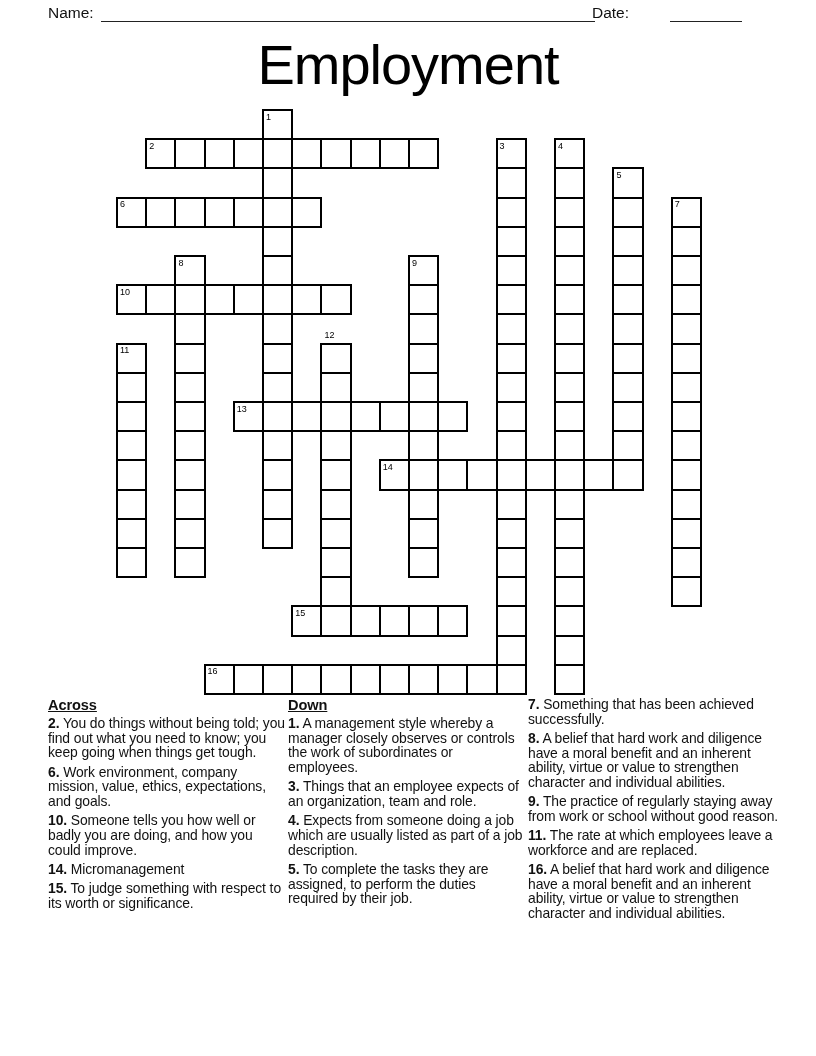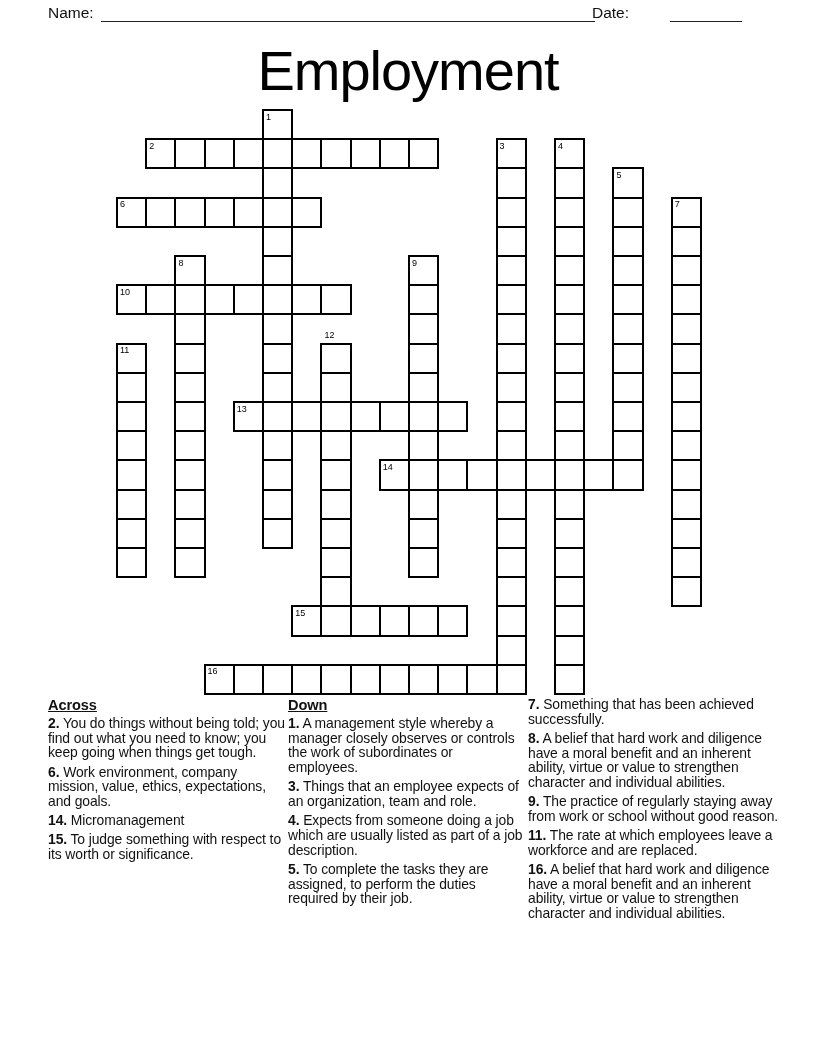--- a/index.html
+++ b/index.html
@@ -23,21 +23,21 @@
   .fill-line {
     position: absolute; top: 2px; height: 19px;
     border-bottom: 1.6px solid #222;
   }
   .name-line { left: 101px; width: 494px; }
   .date-line { left: 670px; width: 72px; }
 
   
   .title {
     position: absolute; top: 36px; left: 0; right: 0;
-    margin: 6px; text-align: center;
+    margin: 0; text-align: center;
     font-family: "Liberation Sans", "DejaVu Sans", sans-serif;
     font-size: 56px; line-height: 58px; font-weight: 400;
     letter-spacing: -1px; color: #000;
   }
 
   
   .grid { position: absolute; inset: 0; }
   .cell {
     position: absolute;
     width: 31.2px; height: 31.2px;
@@ -277,20 +277,21 @@
       <div class="cellnum" style="left: 382.8px; top: 462.9px;">14</div>
       <div class="cellnum" style="left: 295.2px; top: 608.9px;">15</div>
       <div class="cellnum" style="left: 207.6px; top: 667.3px;">16</div>
     </div>
 
   <div class="clues">
     <div class="clue-col" id="cluecol-0">
         <div class="clue-header">Across</div>
         <p class="clue"><b class="clue-num">2.</b> You do things without being told; you find out what you need to know; you keep going when things get tough.</p>
         <p class="clue"><b class="clue-num">6.</b> Work environment, company mission, value, ethics, expectations, and goals.</p>
+        <p class="clue"><b class="clue-num">10.</b> Someone tells you how well or badly you are doing, and how you could improve.</p>
         <p class="clue"><b class="clue-num">14.</b> Micromanagement</p>
         <p class="clue"><b class="clue-num">15.</b> To judge something with respect to its worth or significance.</p>
       </div>
     <div class="clue-col" id="cluecol-1">
         <div class="clue-header">Down</div>
         <p class="clue"><b class="clue-num">1.</b> A management style whereby a manager closely observes or controls the work of subordinates or employees.</p>
         <p class="clue"><b class="clue-num">3.</b> Things that an employee expects of an organization, team and role.</p>
         <p class="clue"><b class="clue-num">4.</b> Expects from someone doing a job which are usually listed as part of a job description.</p>
         <p class="clue"><b class="clue-num">5.</b> To complete the tasks they are assigned, to perform the duties required by their job.</p>
       </div>

